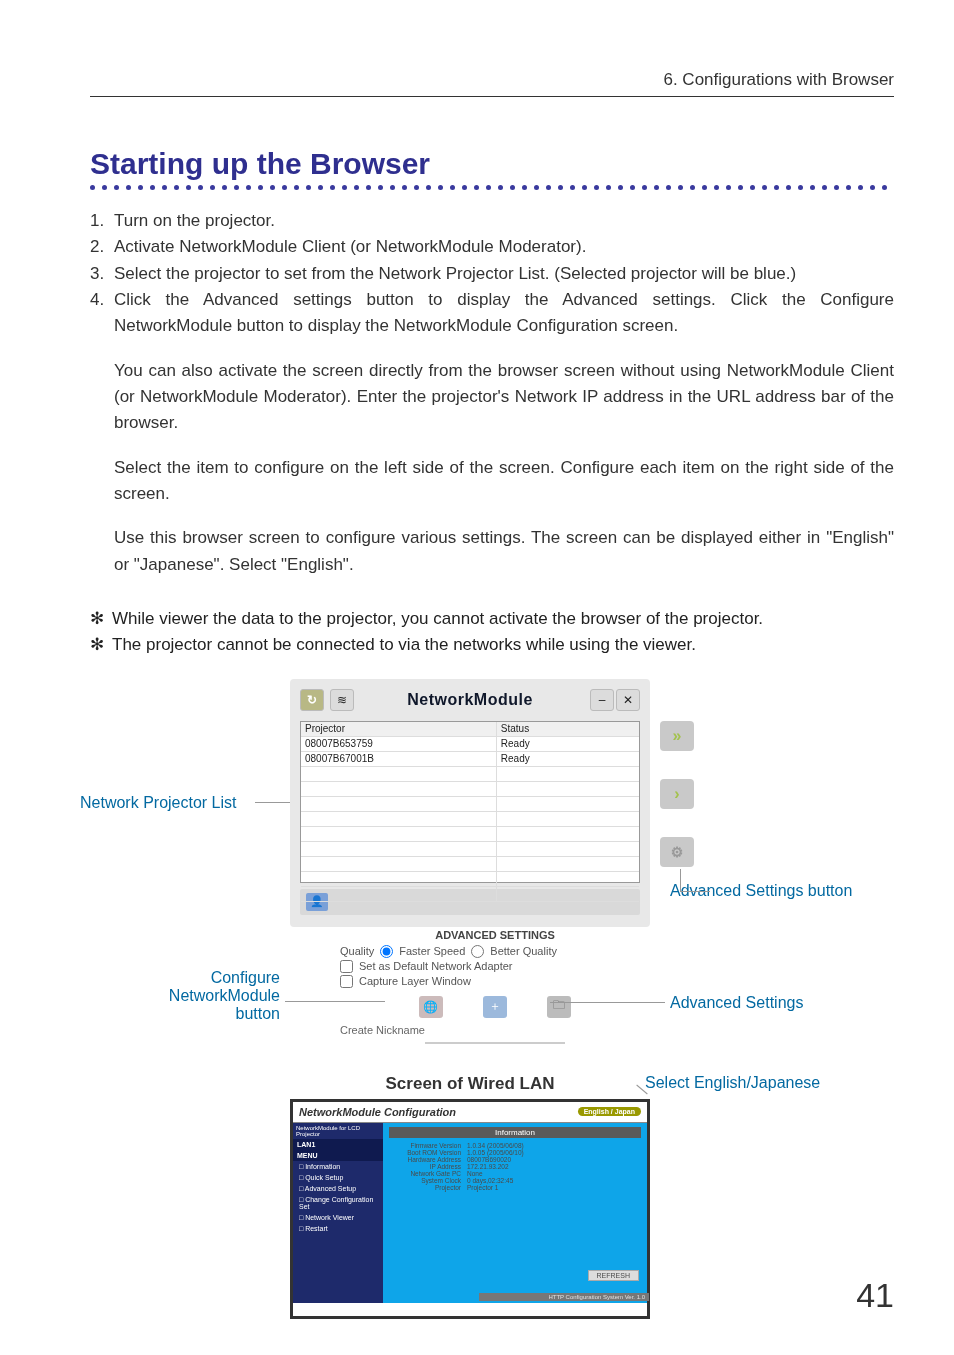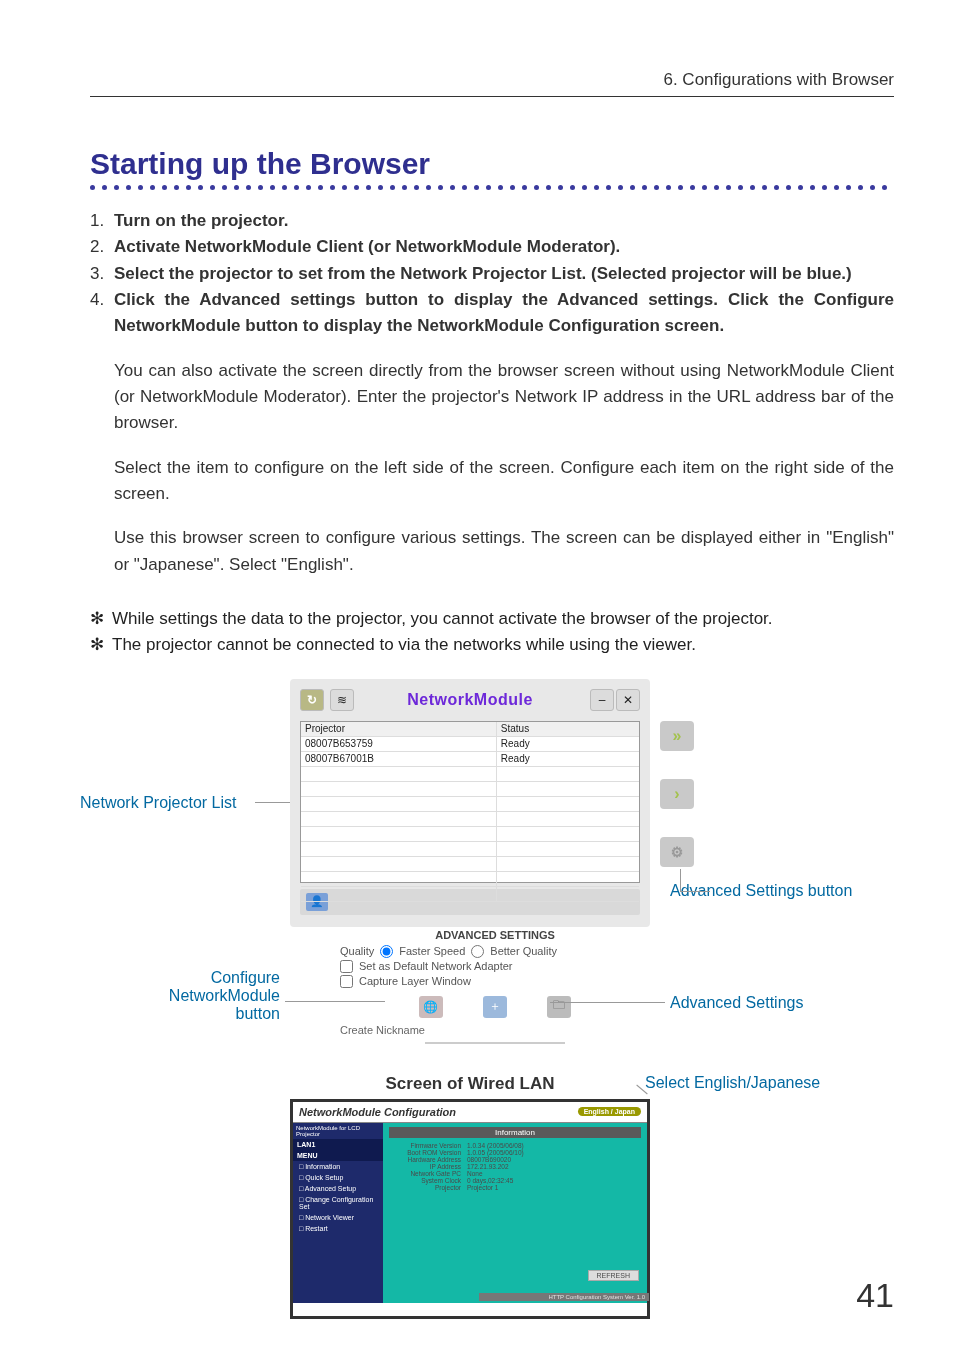--- a/index.html
+++ b/index.html
@@ -43,21 +43,21 @@
     width: 5px; height: 5px; border-radius: 50%; background: #3a3a9e;
     flex: 0 0 auto;
   }
   .instructions {
     font-size: 17px;
     line-height: 1.55;
     color: #333;
   }
   .step { display: flex; }
   .step .num { width: 24px; flex: 0 0 24px; }
-  .step .txt { flex: 1; text-align: justify; font-weight: bold; }
+  .step .txt { flex: 1; text-align: justify; }
   .indented { margin-left: 24px; text-align: justify; margin-top: 18px; }
   .notes { margin-top: 28px; font-size: 17px; line-height: 1.55; }
   .notes .note { display: flex; }
   .notes .star { width: 22px; flex: 0 0 22px; }
   .figure-area {
     position: relative;
     margin-top: 20px;
   }
   .app-window {
     position: absolute;
@@ -66,21 +66,21 @@
     background: #e8e8e8;
     border-radius: 4px;
     padding: 8px 10px 12px 10px;
     box-sizing: border-box;
   }
   .titlebar {
     display: flex; align-items: center; justify-content: center;
     position: relative; height: 26px;
   }
   .titlebar .title {
-    color: #6d28d9; font-weight: bold; font-size: 16px; letter-spacing: 0.5px;
+    color: #0f172a; font-weight: bold; font-size: 16px; letter-spacing: 0.5px;
   }
   .tb-left { position: absolute; left: 0; display: flex; gap: 6px; }
   .tb-right { position: absolute; right: 0; display: flex; gap: 2px; }
   .tb-btn {
     width: 22px; height: 20px; background: #dcdcdc; border-radius: 3px;
     display: flex; align-items: center; justify-content: center; font-size: 12px;
     border: 1px solid #bbb;
   }
   .tb-btn.refresh { background:#b8b885; color:#fff; font-weight:bold;}
   .proj-table {
@@ -131,21 +131,21 @@
     border:3px solid #333; background:#fff; box-sizing:border-box;
     font-size:8px;
   }
   .cfg-header { padding:4px 6px; font-style:italic; font-weight:bold; font-size:11px; color:#333; border-bottom:1px solid #888;
     display:flex; justify-content:space-between; align-items:center;gap:8px;}
   .lang-pill { background:#990; color:#fff; padding:1px 6px; border-radius:6px; font-size:7px; font-style:normal;}
   .cfg-body { display:flex; height:calc(100% - 34px);}
   .cfg-side { width:90px; background:#1e2a6b; color:#fff; font-size:7px;}
   .cfg-side .grp { background:#0f1a4f; padding:2px 4px; font-weight:bold;}
   .cfg-side .it { padding:2px 6px; }
-  .cfg-main { flex:1; background:#14b8a6; position:relative; color:#4a4a4a;}
+  .cfg-main { flex:1; background:#0ea5e9; position:relative; color:#4a4a4a;}
   .cfg-main .info-title { background:#5a5a5a; color:#fff; text-align:center; font-size:8px; padding:1px 0; margin:4px 6px 4px 6px;}
   .cfg-main .kv { display:flex; font-size:6.5px; padding:0 8px; gap:6px;}
   .cfg-main .kv .k{width:70px; text-align:right;} .cfg-main .kv .v{flex:1;}
   .refresh-btn { position:absolute; right:8px; bottom:22px; background:#ddd; border:1px solid #aaa;
     font-size:7px; padding:1px 8px;}
   .cfg-footer { position:absolute; bottom:2px; right:6px; color:#e0e0e0; background:#777;
     font-size:6px; padding:1px 4px; width:calc(100% - 90px - 12px); text-align:right; left:96px;}
   
   .page-no {
     position:absolute; bottom:40px; right:60px; font-size:34px; color:#333;
@@ -251,21 +251,21 @@
     <div id="indented">
         <div class="indented">You can also activate the screen directly from the browser screen without using NetworkModule Client (or NetworkModule Moderator). Enter the projector's Network IP address in the URL address bar of the browser.</div>
         <div class="indented">Select the item to configure on the left side of the screen. Configure each item on the right side of the screen.</div>
         <div class="indented">Use this browser screen to configure various settings. The screen can be displayed either in "English" or "Japanese". Select "English".</div>
       </div>
   </div>
 
   <div class="notes" id="notes">
       <div class="note">
         <div class="star">✻</div>
-        <div>While settings the data to the projector, you cannot activate the browser of the projector.</div>
+        <div>While viewer the data to the projector, you cannot activate the browser of the projector.</div>
       </div>
       <div class="note">
         <div class="star">✻</div>
         <div>The projector cannot be connected to via the networks while using the viewer.</div>
       </div>
     </div>
 
   <div class="figure-area" style="height:660px;">
 
     <div class="app-window">

